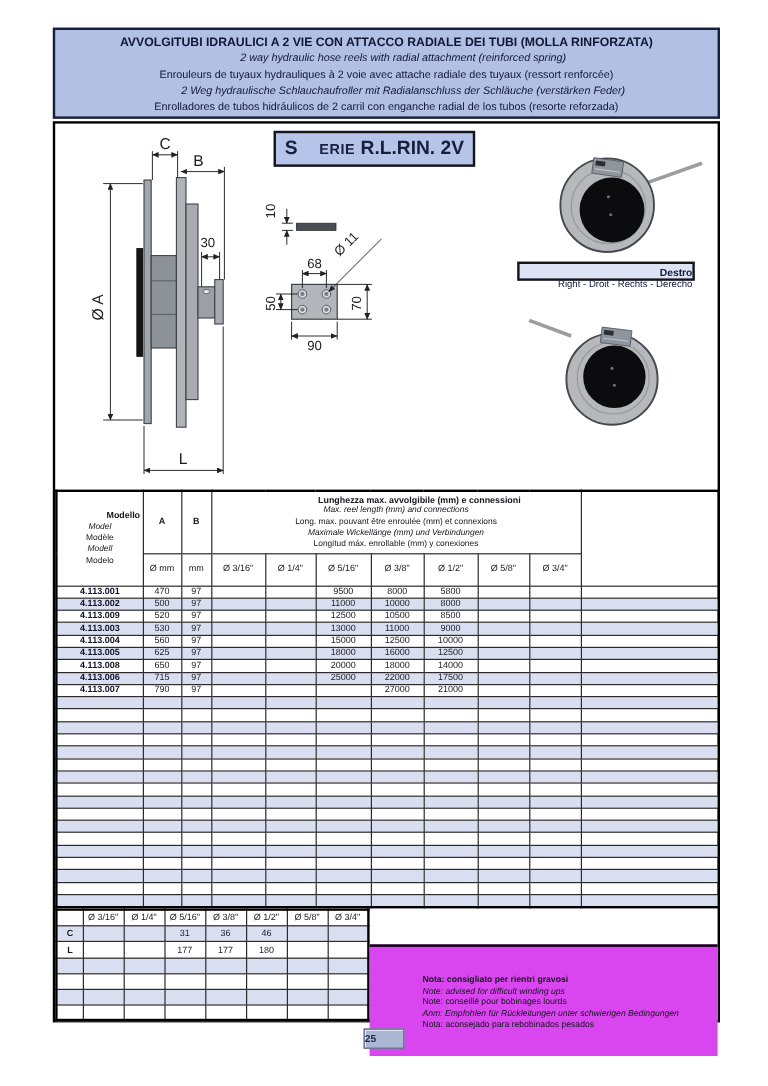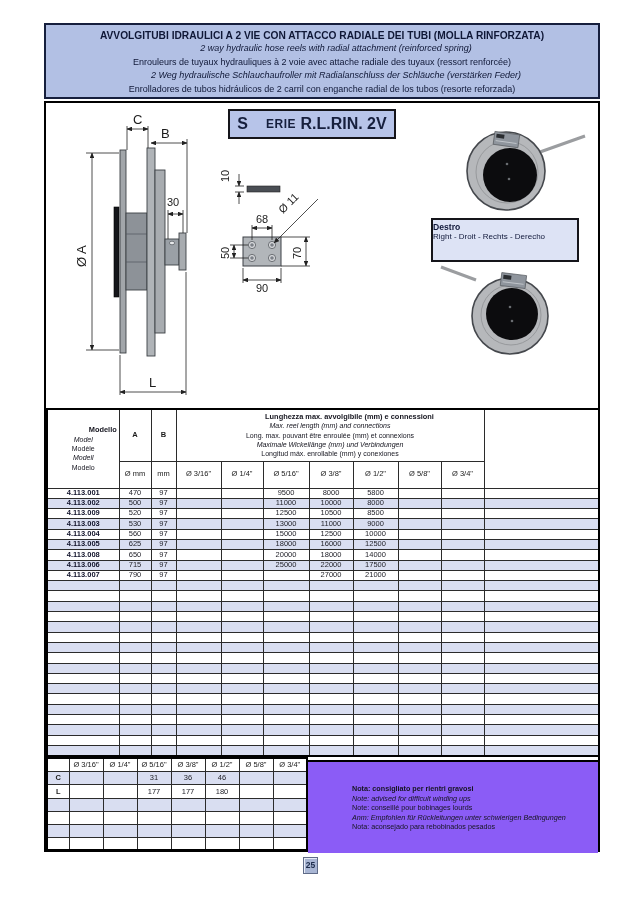--- a/index.html
+++ b/index.html
@@ -23,22 +23,22 @@
     border:2px solid #000;background:#fff;}
 
   .serie-box{position:absolute;left:182px;top:6px;width:168px;height:30px;
     background:#b7c4e9;border:2px solid #15151a;display:flex;align-items:center;justify-content:center;
     color:var(--navy);font-weight:bold;white-space:pre;}
   .serie-box .big{font-size:16px;}
   .serie-box .small{font-size:12px;letter-spacing:.5px;padding-left:18px;}
 
   svg text{font-family:"Liberation Sans","DejaVu Sans",sans-serif;fill:#1c1c1c;}
 
-  .photo-caption{position:absolute;left:385px;width:148px;height:44px;background:var(--caption-bg);
-    border:2px solid #15151a;text-align:left;color:#10183a;padding-top:2px;}
+  .photo-caption{position:absolute;left:385px;width:148px;height:16px;background:var(--caption-bg);
+    border:2px solid #15151a;text-align:right;color:#10183a;padding-top:2px;}
   .photo-caption .t{font-size:8.6px;font-weight:bold;line-height:10px;}
   .photo-caption .s{font-size:8px;line-height:10px;}
   .caption-right{top:115px;} .caption-left{top:255px;}
 
   
   table{border-collapse:collapse;table-layout:fixed;}
   .main-table{position:absolute;left:0;top:305px;width:552px;border:2px solid #000;}
   .main-table td,.main-table th{border:1px solid #2b2b2b;text-align:center;vertical-align:middle;
     font-size:7.5px;line-height:1.15;overflow:hidden;padding:0;}
   .main-table thead tr.r1{height:52px;} .main-table thead tr.r2{height:27px;}
@@ -51,28 +51,28 @@
   .val{color:#23232b;}
 
   
   .cl-table{position:absolute;left:0;top:654px;width:262px;border:2px solid #000;background:#fff;}
   .cl-table td{border:1px solid #2b2b2b;text-align:center;vertical-align:middle;font-size:7.5px;padding:0;}
   .cl-table tr{height:13px;}
   .cl-table tr:nth-child(3){height:14px;}
   .cl-table tr:nth-child(even){background:var(--row-alt);}
   .cl-label{font-weight:bold;}
 
-  .note-area{position:absolute;left:262px;top:657px;width:290px;height:93px;border-top:2px solid #000;background:#8b5cf6;}
+  .note-area{position:absolute;left:262px;top:684px;width:290px;height:93px;border-top:2px solid #000;background:#d946ef;}
   .note-text{position:absolute;left:44px;top:22px;color:#15151f;}
   .note-text .l{font-size:7.2px;line-height:9.6px;white-space:nowrap;}
   .note-text .b{font-weight:bold;} .note-text .i{font-style:italic;}
 
-  .page-number{position:absolute;left:303px;top:857px;width:15px;height:17px;
+  .page-number{position:absolute;left:303px;top:857px;width:34px;height:17px;
     background:var(--pagenum-bg);border:1px solid #5f6b88;box-shadow:inset 1px 1px 0 #e8ecf6;
-    text-align:center;font-size:8.5px;font-weight:bold;color:#1c2b4a;line-height:15px;}
+    text-align:left;font-size:8.5px;font-weight:bold;color:#1c2b4a;line-height:15px;}
 </style>
 </head>
 <body>
 
 <div class="page">
 
   <div class="header-box">
     <div class="l l1">AVVOLGITUBI IDRAULICI A 2 VIE CON ATTACCO RADIALE  DEI TUBI (MOLLA RINFORZATA)</div>
     <div class="l it">2 way hydraulic hose reels with radial  attachment (reinforced spring)</div>
     <div class="l">Enrouleurs de tuyaux hydrauliques à 2 voie avec attache radiale des tuyaux (ressort renforcée)</div>

